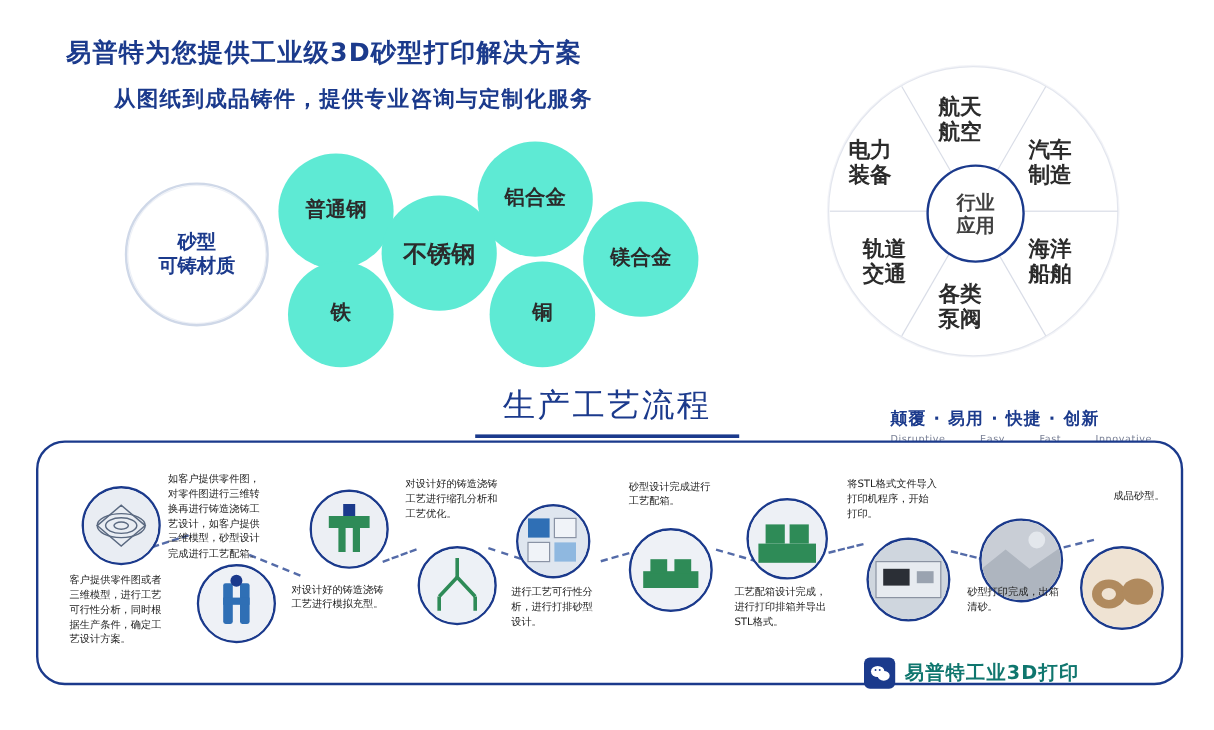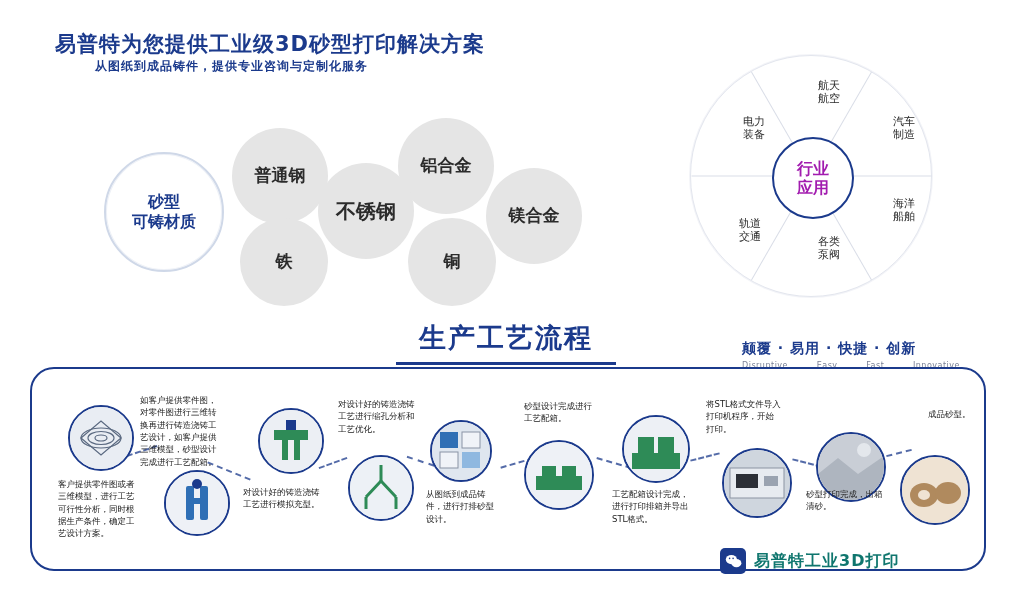--- a/index.html
+++ b/index.html
@@ -12,32 +12,32 @@
   }
   .root{position:relative;width:1012px;height:608px;}
 
   
   .headline{position:absolute;left:55px;top:30px;}
   .headline .l1{
     font-size:21px;font-weight:bold;color:#1b3a8c;letter-spacing:1px;
     white-space:nowrap;
   }
   .headline .l2{
-    font-size:12px;font-weight:bold;color:#1b3a8c;letter-spacing:1px;
-    margin-left:40px;white-space:nowrap;
+    font-size:18px;font-weight:bold;color:#1b3a8c;letter-spacing:1px;
+    margin-top:12px;margin-left:40px;white-space:nowrap;
   }
 
   
   .bubble{
     position:absolute;border-radius:50%;
     display:flex;align-items:center;justify-content:center;
     text-align:center;color:#2b2b2b;font-weight:bold;
     line-height:1.25;
   }
-  .b-gray{background:#e5e5e5;}
+  .b-gray{background:#5eead4;}
   .b-main{
     background:#ffffff;border:2px solid #cfd8e8;color:#1b3a8c;
     box-shadow:0 0 0 1px #eef1f7 inset;
   }
 
   
   .wheel{
     position:absolute;left:690px;top:55px;width:240px;height:240px;
     border-radius:50%;
     background:#ffffff;
@@ -46,31 +46,31 @@
   }
   .wheel .spoke{
     position:absolute;left:50%;top:50%;width:1px;height:120px;
     background:#d9dde7;transform-origin:top center;
   }
   .wheel .hub{
     position:absolute;left:50%;top:50%;width:78px;height:78px;
     margin-left:-39px;margin-top:-39px;border-radius:50%;
     background:#ffffff;border:2px solid #1b3a8c;
     display:flex;flex-direction:column;align-items:center;justify-content:center;
-    color:#a21caf;font-weight:bold;font-size:16px;line-height:1.2;z-index:3;
+    color:#404040;font-weight:bold;font-size:16px;line-height:1.2;z-index:3;
   }
   .wheel .seg-label{
-    position:absolute;color:#2b2b2b;font-weight:normal;font-size:11px;
-    line-height:1.15;text-align:right;width:58px;z-index:2;
+    position:absolute;color:#2b2b2b;font-weight:bold;font-size:18px;
+    line-height:1.15;text-align:left;width:58px;z-index:2;
   }
 
   
   .proc-title{
     position:absolute;left:0;right:0;top:320px;text-align:center;
-    font-size:27px;font-weight:bold;color:#1b3a8c;letter-spacing:2px;
+    font-size:27px;font-weight:normal;color:#1b3a8c;letter-spacing:2px;
   }
   .proc-title .underline{
     width:220px;height:3px;background:#1b3a8c;margin:6px auto 0;
   }
 
   .panel{
     position:absolute;left:30px;top:367px;width:952px;height:200px;
     border:2px solid #1b3a8c;border-radius:24px;background:#ffffff;
   }
 
@@ -173,21 +173,21 @@
     </div>
 
     <div class="seg-label" style="left:91px;top:24px;white-space:pre-line;">航天
 航空</div>
     <div class="seg-label" style="left:166px;top:60px;white-space:pre-line;">汽车
 制造</div>
     <div class="seg-label" style="left:166px;top:142px;white-space:pre-line;">海洋
 船舶</div>
     <div class="seg-label" style="left:91px;top:180px;white-space:pre-line;">各类
 泵阀</div>
-    <div class="seg-label" style="left:12px;top:142px;white-space:pre-line;margin-top:20px;">轨道
+    <div class="seg-label" style="left:28px;top:142px;white-space:pre-line;">轨道
 交通</div>
     <div class="seg-label" style="left:16px;top:60px;white-space:pre-line;">电力
 装备</div>
   </div>
 
   <div class="proc-title">
     <div>生产工艺流程</div>
     <div class="underline"></div>
   </div>
 
@@ -266,21 +266,21 @@
       <svg class="art" viewBox="0 0 62 62">
         <rect width="62" height="62" fill="#edf1f6"></rect>
         <g stroke="#2e8b57" stroke-width="3" fill="none">
           <path d="M31 8 L31 24"></path>
           <path d="M31 24 L16 40 M31 24 L46 40"></path>
           <path d="M16 40 L16 52 M46 40 L46 52"></path>
         </g>
       </svg>
     </div>
   </div>
-  <div class="cap" style="left:426px;top:488px;width:76px;">从图纸到成品铸件，进行打排砂型设计。</div>
+  <div class="cap" style="left:426px;top:488px;width:76px;">进行工艺可行性分析，进行打排砂型设计。</div>
 
   <div class="node" style="left:430px;top:420px;width:58px;height:58px;">
     <div class="inner">
       <svg class="art" viewBox="0 0 58 58">
         <rect width="58" height="58" fill="#dfe6ef"></rect>
         <rect x="8" y="10" width="18" height="16" fill="#2f6fb5"></rect>
         <rect x="30" y="10" width="18" height="16" fill="#f0f3f8" stroke="#8a93a5"></rect>
         <rect x="8" y="30" width="18" height="16" fill="#f0f3f8" stroke="#8a93a5"></rect>
         <rect x="30" y="30" width="18" height="16" fill="#8fb8e0"></rect>
       </svg>

